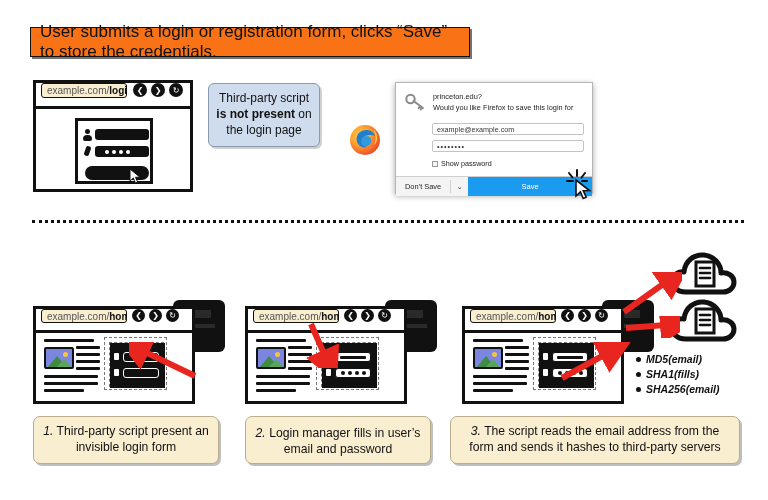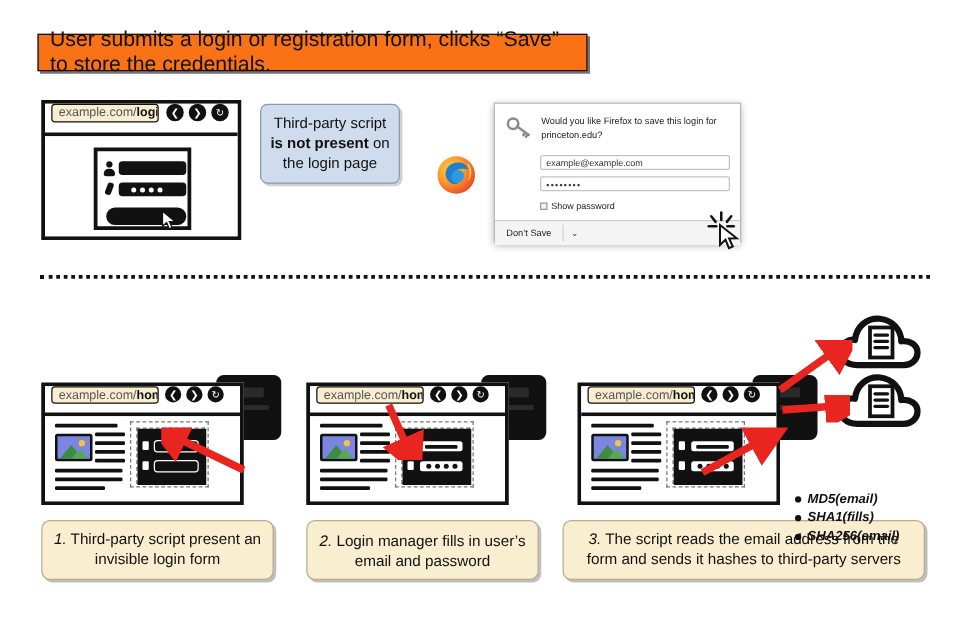--- a/index.html
+++ b/index.html
@@ -111,21 +111,21 @@
     flex:0 0 auto;display:flex;align-items:center;justify-content:center;
     font-size:7.4px;color:#222;padding:0 9px;box-sizing:border-box;
   }
   .ffsep{width:1px;background:#d2d2d2;margin:3px 0;}
   .ffdrop{width:17px;display:flex;align-items:center;justify-content:center;font-size:7px;color:#333;}
   .ffsave{flex:1;background:#1b9bf0;color:#fff;display:flex;align-items:center;justify-content:center;font-size:7.6px;}
 
   .keyicon{color:#7a7a7a;}
 
   
-  .hashlist{font-size:10.5px;font-style:italic;font-weight:bold;color:#111;line-height:1.42;margin-top:40px;}
+  .hashlist{font-size:10.5px;font-style:italic;font-weight:bold;color:#111;line-height:1.42;}
   .hashlist div{display:flex;align-items:center;gap:5px;white-space:nowrap;}
   .bullet{width:5px;height:5px;border-radius:50%;background:#111;flex:0 0 auto;}
 
   .sep{
     height:0;border-top:3px dotted #111;width:712px;
   }
 </style>
 </head>
 <body>
 
@@ -208,42 +208,45 @@
   <div class="abs ffdialog" style="left:395px;top:82px;width:198px;height:112px;">
     <div class="ffbody" style="height:93px;">
       <div style="display:flex;gap:8px;">
         <div class="keyicon" style="flex:0 0 auto;padding-top:1px;">
           <svg width="20" height="18" viewBox="0 0 20 18">
             <circle cx="5.5" cy="6" r="4.2" fill="none" stroke="#8a8a8a" stroke-width="2"></circle>
             <path d="M8.5 8 L18 15 M15 13.2 L13.6 15.2 M17 14.6 L15.8 16.4" stroke="#8a8a8a" stroke-width="2" fill="none" stroke-linecap="round"></path>
           </svg>
         </div>
         <div class="fftext" style="flex:1;">
+          <div>princeton.edu?</div>
           <div>Would you like Firefox to save this login for</div>
-          <div>princeton.edu?</div>
         </div>
       </div>
       <div class="ffinput" style="margin:8px 0 0 27px;width:152px;height:12px;">
         <span>example@example.com</span>
       </div>
       <div class="ffinput" style="margin:5px 0 0 27px;width:152px;height:12px;letter-spacing:1px;">
         <span>••••••••</span>
       </div>
       <div class="ffcheckrow" style="margin:7px 0 0 27px;">
         <div class="ffcheck"></div>
         <span>Show password</span>
       </div>
     </div>
     <div class="ffbar">
       <div class="ffbtn">
         <span>Don’t Save</span>
       </div>
       <div class="ffsep"></div>
       <div class="ffdrop">
         <span>⌄</span>
+      </div>
+      <div class="ffsave">
+        <span>Save</span>
       </div>
     </div>
   </div>
 
   <div class="abs" style="left:565px;top:168px;width:34px;height:34px;">
     <svg width="34" height="34" viewBox="0 0 34 34">
       <g stroke="#111" stroke-width="2" stroke-linecap="round">
         <path d="M12 2 L12 8"></path>
           <path d="M4 5 L7.5 9.5"></path>
           <path d="M20 5 L16.5 9.5"></path>

